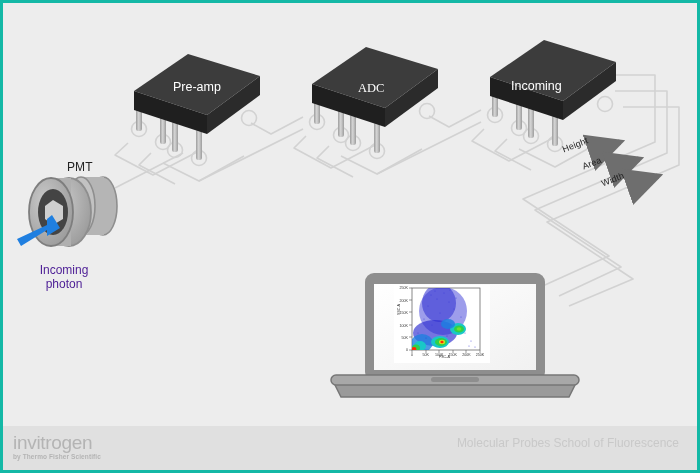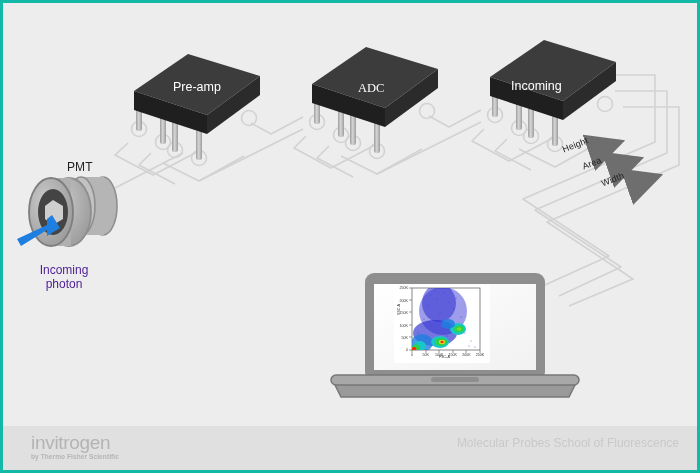--- a/index.html
+++ b/index.html
@@ -3,21 +3,21 @@
 <meta charset="utf-8">
 <style>
   html,body{margin:0;padding:0;background:#ffffff;}
   body{font-family:"Liberation Sans",sans-serif;}
   #stage{position:relative;width:700px;height:473px;background:#ededed;
          border:3px solid #14b8a6;box-sizing:border-box;overflow:hidden;}
   #stage svg{position:absolute;left:0;top:0;}
   .lbl{position:absolute;color:#222;font-size:12px;letter-spacing:.1px;}
   .chiplbl{position:absolute;color:#ffffff;font-size:12.5px;white-space:nowrap;}
   #footer{position:absolute;left:0;right:0;bottom:0;height:44px;background:#e0e0e0;}
-  #logo{position:absolute;left:28px;bottom:10px;line-height:1;}
+  #logo{position:absolute;left:10px;bottom:10px;line-height:1;}
   #logo .mark{font-size:19px;color:#b4b4b4;letter-spacing:-.3px;font-weight:400;}
   #logo .sub{font-size:6.5px;color:#b4b4b4;font-weight:bold;letter-spacing:.1px;margin-top:2px;}
   #tagline{position:absolute;right:18px;bottom:20px;font-size:12px;color:#c9c9c9;}
   .ptxt{position:absolute;color:#4c1d95;text-align:center;}
 </style>
 </head>
 <body>
 
 <div id="stage">
 

